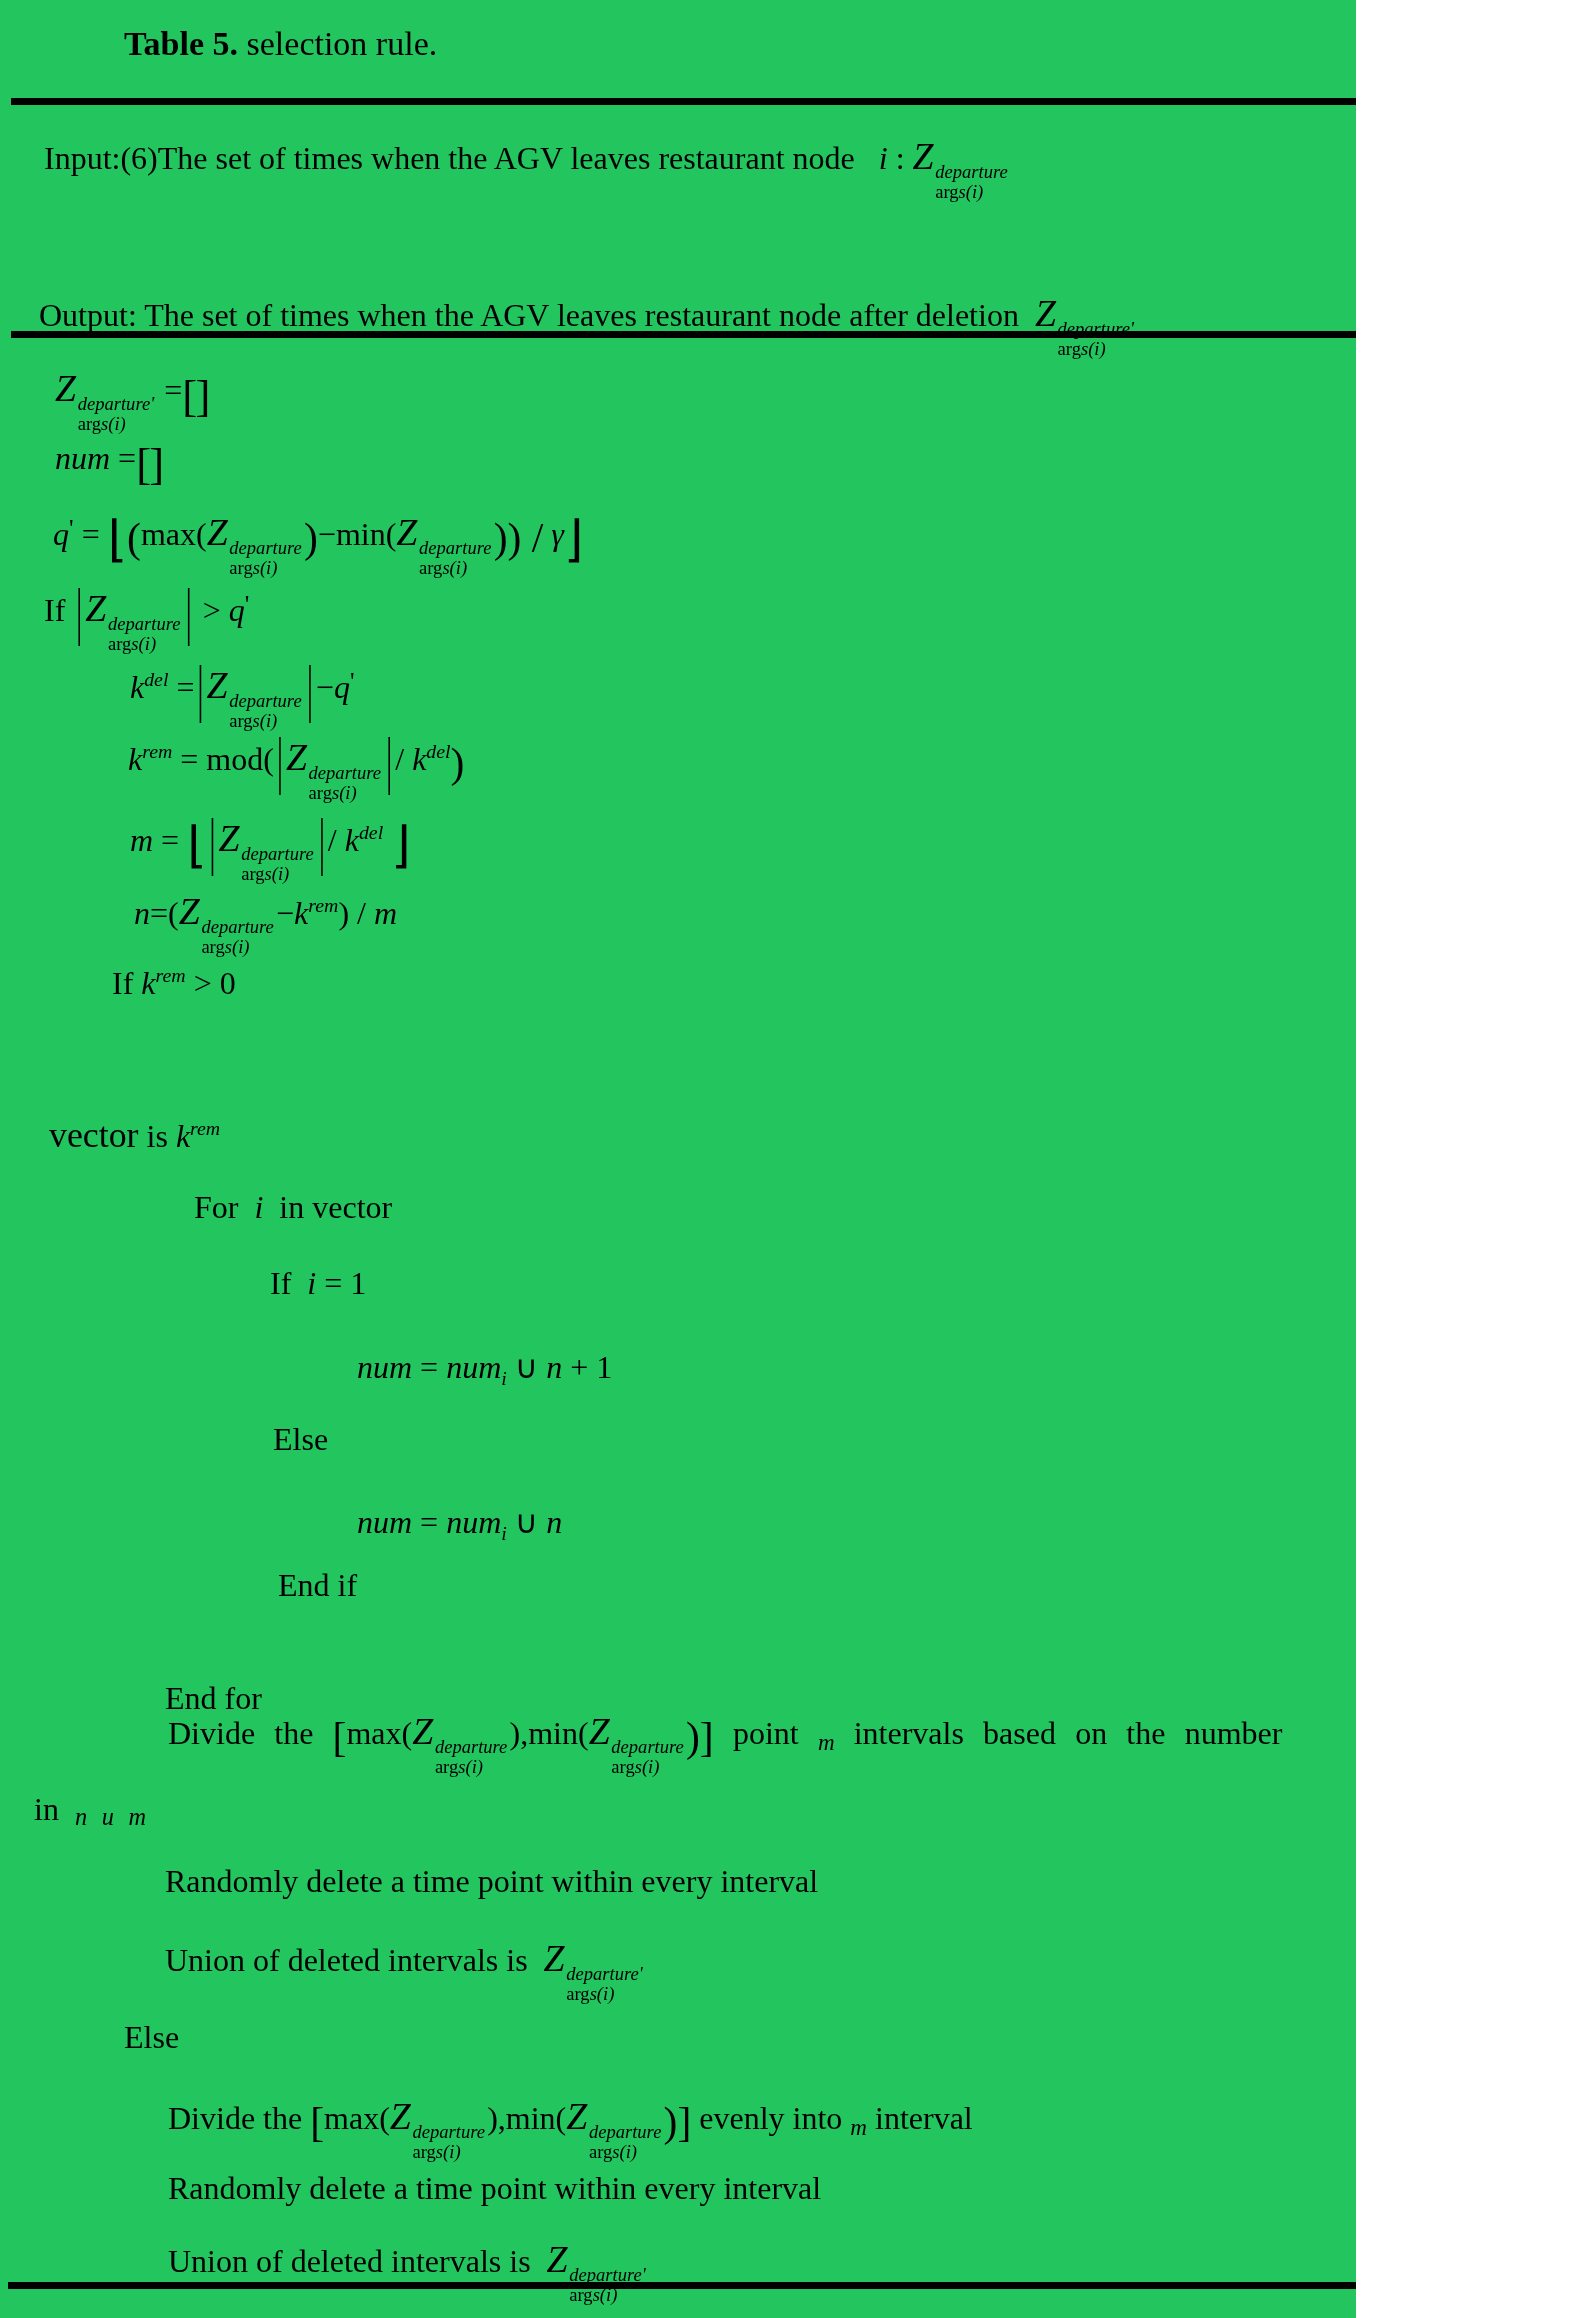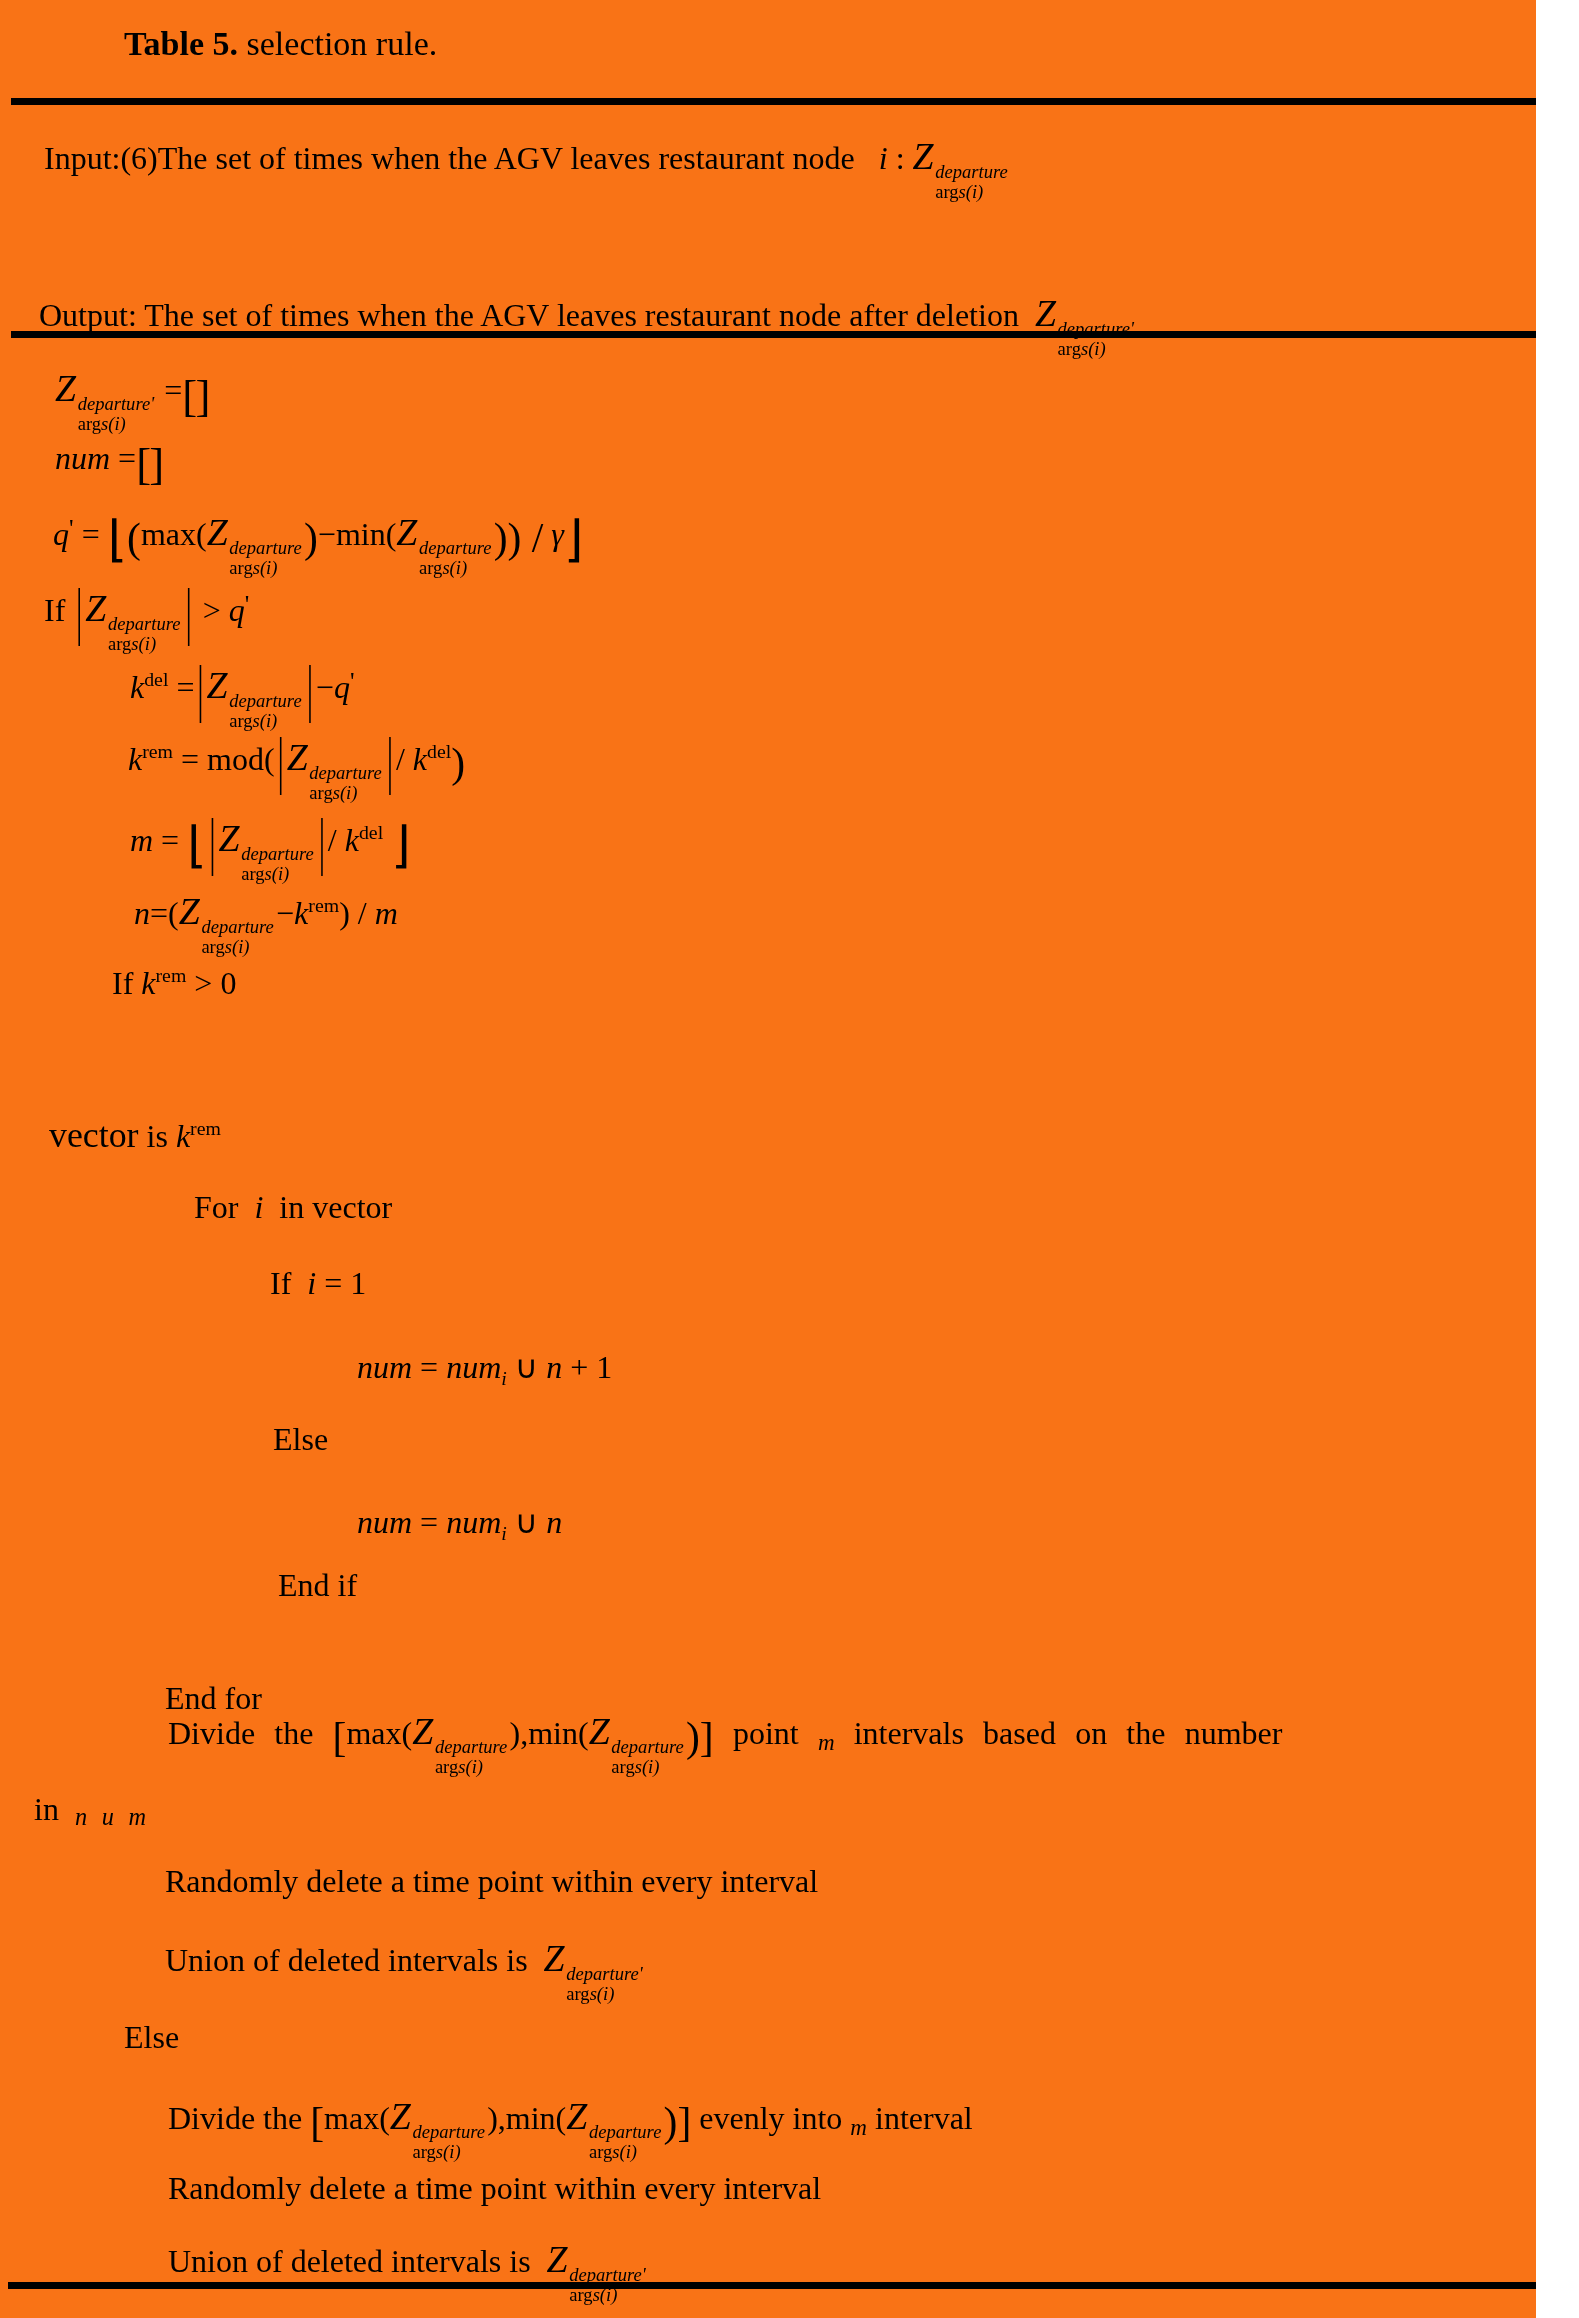--- a/index.html
+++ b/index.html
@@ -1,20 +1,20 @@
 <!DOCTYPE html>
 <html style="font-size:9px"><head>
 <meta charset="utf-8">
 <style>
   html,body{margin:0;padding:0;background:#ffffff;}
   .page{
     position:relative;
-    width:1536px;
+    width:1356px;
     height:2319px;
-    background:#f97316;
+    background:#22c55e;
     color:#000000;
     font-family:"Liberation Serif","DejaVu Serif",serif;
     font-size:32px;
     overflow:hidden;
   }
   .line{position:absolute;white-space:nowrap;line-height:1.15;}
   .rule{position:absolute;background:#000000;height:7.3px;}
   .it{font-style:italic;}
   .rm{font-style:normal;}
   .bold{font-weight:bold;}
@@ -23,21 +23,21 @@
   .Z{font-style:italic;font-size:1.18em;}
   .zb{
     display:inline-flex;flex-direction:column;
     vertical-align:-0.50em;line-height:1.05;
     font-size:0.58em;text-align:left;margin-left:1.7px;margin-right:2.2px;justify-content:space-between;
   }
   .zb .zt{display:block;font-style:italic;}
   .zb .zs{display:block;}
   .zb .zs .si{font-style:italic;}
   
-  .sup{vertical-align:super;font-size:0.62em;margin-top:17px;}
+  .sup{vertical-align:super;font-size:0.62em;font-style:italic;margin-top:17px;}
   .sub{vertical-align:sub;font-size:0.62em;font-style:italic;}
   .prime{font-size:0.8em;vertical-align:0.3em;font-style:normal;}
   
   .bar{display:inline-block;transform:scaleY(2.0);font-style:normal;margin:0 2.8px;font-weight:300;}
   .floor{font-family:"DejaVu Sans",sans-serif;font-style:normal;font-size:1.55em;vertical-align:-0.22em;font-weight:200;}
   .bigbr{font-size:1.3em;vertical-align:-0.16em;font-style:normal;}
   .brkt{font-size:1.4em;vertical-align:-0.22em;letter-spacing:-1.7px;font-style:normal;}
   .dj{font-family:"DejaVu Sans",sans-serif;font-style:normal;}
   .smm{font-size:0.72em;font-style:italic;vertical-align:-0.28em;}
   .vect{font-size:1.12em;}

